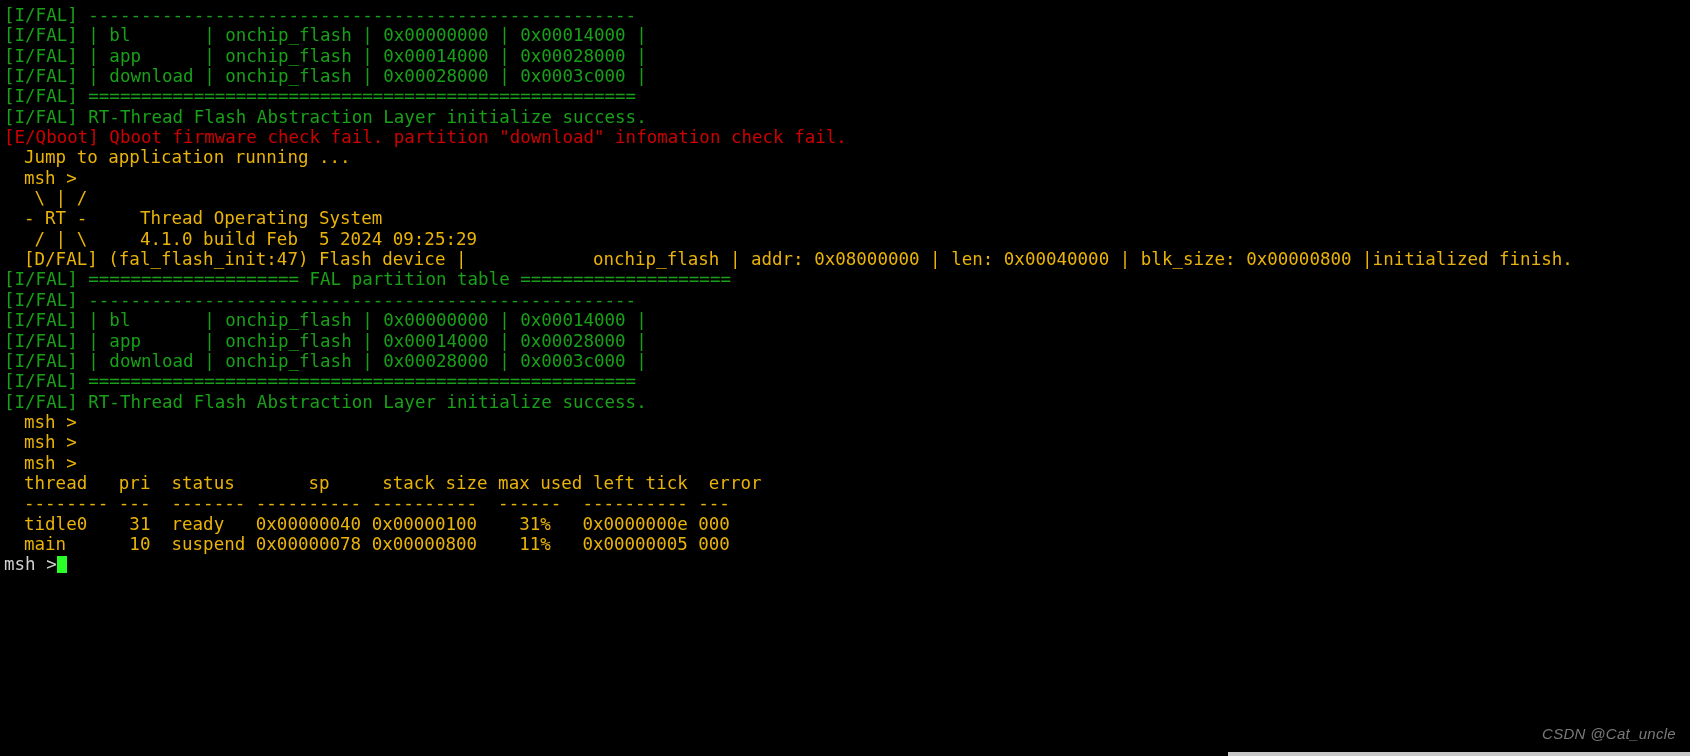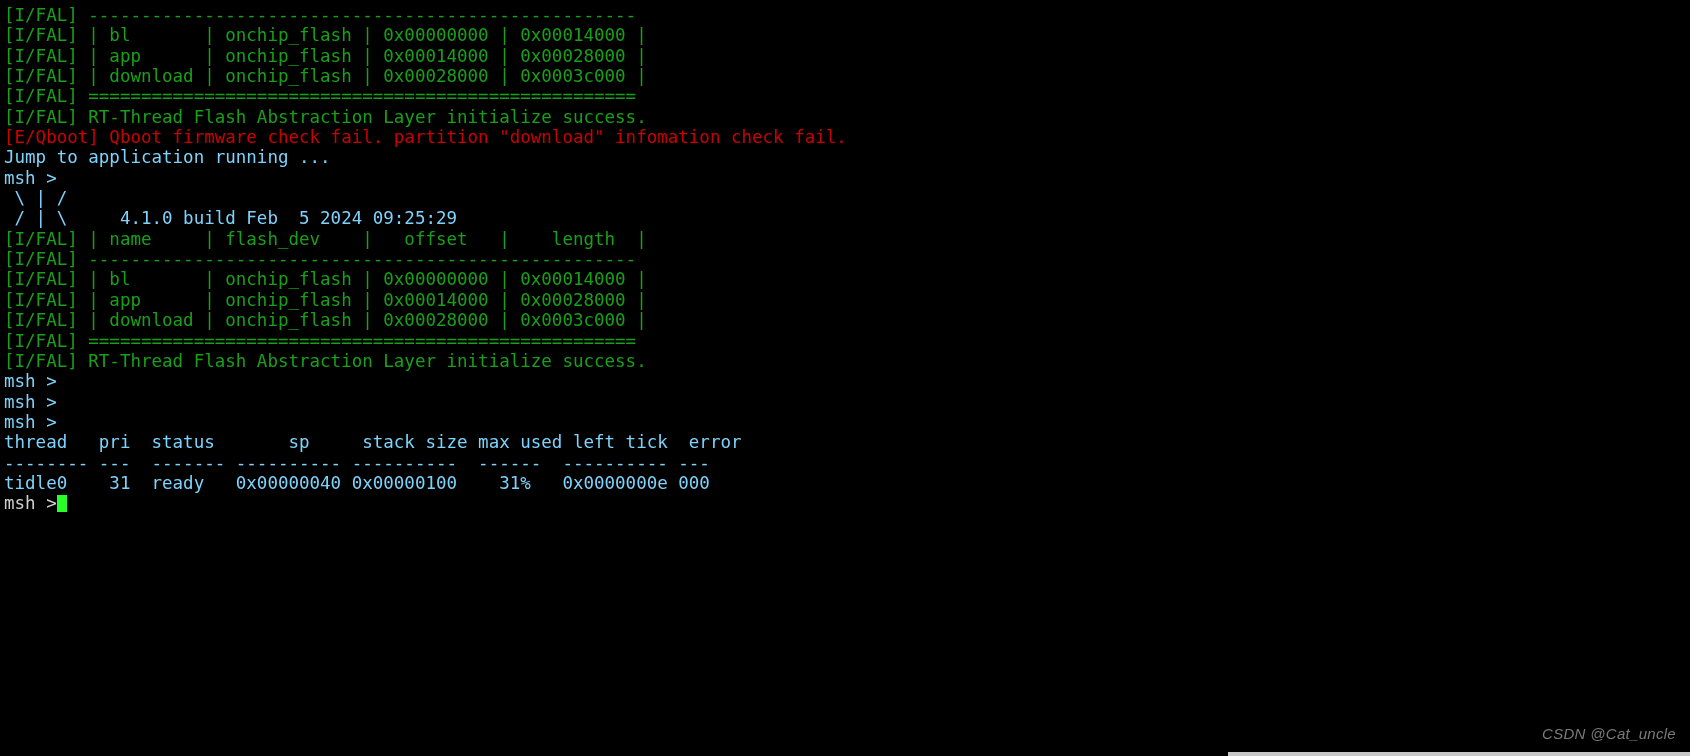--- a/index.html
+++ b/index.html
@@ -28,21 +28,21 @@
   .line {
     font-family: "DejaVu Sans Mono", "Liberation Mono", monospace;
     font-size: 17.5px;
     line-height: 20.35px;
     height: 20.35px;
     white-space: pre;
     letter-spacing: 0px;
     color: #d0d0d0;
   }
   .c-green  { color: #18a018; }
-  .c-white  { color: #7dd3fc; }
+  .c-white  { color: #eab308; margin-left: 20px; }
   .c-red    { color: #cc0000; }
   .cursor {
     display: inline-block;
     width: 10.5px;
     height: 17px;
     background: #2aff2a;
     vertical-align: -3px;
   }
   #watermark {
     position: absolute;
@@ -72,33 +72,36 @@
       <div class="line c-green">[I/FAL] ----------------------------------------------------</div>
       <div class="line c-green">[I/FAL] | bl       | onchip_flash | 0x00000000 | 0x00014000 |</div>
       <div class="line c-green">[I/FAL] | app      | onchip_flash | 0x00014000 | 0x00028000 |</div>
       <div class="line c-green">[I/FAL] | download | onchip_flash | 0x00028000 | 0x0003c000 |</div>
       <div class="line c-green">[I/FAL] ====================================================</div>
       <div class="line c-green">[I/FAL] RT-Thread Flash Abstraction Layer initialize success.</div>
       <div class="line c-red">[E/Qboot] Qboot firmware check fail. partition "download" infomation check fail.</div>
       <div class="line c-white">Jump to application running ...</div>
       <div class="line c-white">msh &gt;</div>
       <div class="line c-white"> \ | /</div>
+      <div class="line c-white">- RT -     Thread Operating System</div>
       <div class="line c-white"> / | \     4.1.0 build Feb  5 2024 09:25:29</div>
-      <div class="line c-green">[I/FAL] | name     | flash_dev    |   offset   |    length  |</div>
+      <div class="line c-white">[D/FAL] (fal_flash_init:47) Flash device |            onchip_flash | addr: 0x08000000 | len: 0x00040000 | blk_size: 0x00000800 |initialized finish.</div>
+      <div class="line c-green">[I/FAL] ==================== FAL partition table ====================</div>
       <div class="line c-green">[I/FAL] ----------------------------------------------------</div>
       <div class="line c-green">[I/FAL] | bl       | onchip_flash | 0x00000000 | 0x00014000 |</div>
       <div class="line c-green">[I/FAL] | app      | onchip_flash | 0x00014000 | 0x00028000 |</div>
       <div class="line c-green">[I/FAL] | download | onchip_flash | 0x00028000 | 0x0003c000 |</div>
       <div class="line c-green">[I/FAL] ====================================================</div>
       <div class="line c-green">[I/FAL] RT-Thread Flash Abstraction Layer initialize success.</div>
       <div class="line c-white">msh &gt;</div>
       <div class="line c-white">msh &gt;</div>
       <div class="line c-white">msh &gt;</div>
       <div class="line c-white">thread   pri  status       sp     stack size max used left tick  error</div>
       <div class="line c-white">-------- ---  ------- ---------- ----------  ------  ---------- ---</div>
       <div class="line c-white">tidle0    31  ready   0x00000040 0x00000100    31%   0x0000000e 000</div>
+      <div class="line c-white">main      10  suspend 0x00000078 0x00000800    11%   0x00000005 000</div>
     </div>
   <div class="line"><span>msh &gt;</span><span class="cursor"></span></div>
 </div>
 
 <div id="bottom-strip"></div>
 
 <div id="watermark">CSDN @Cat_uncle</div>
 
 </body></html>

